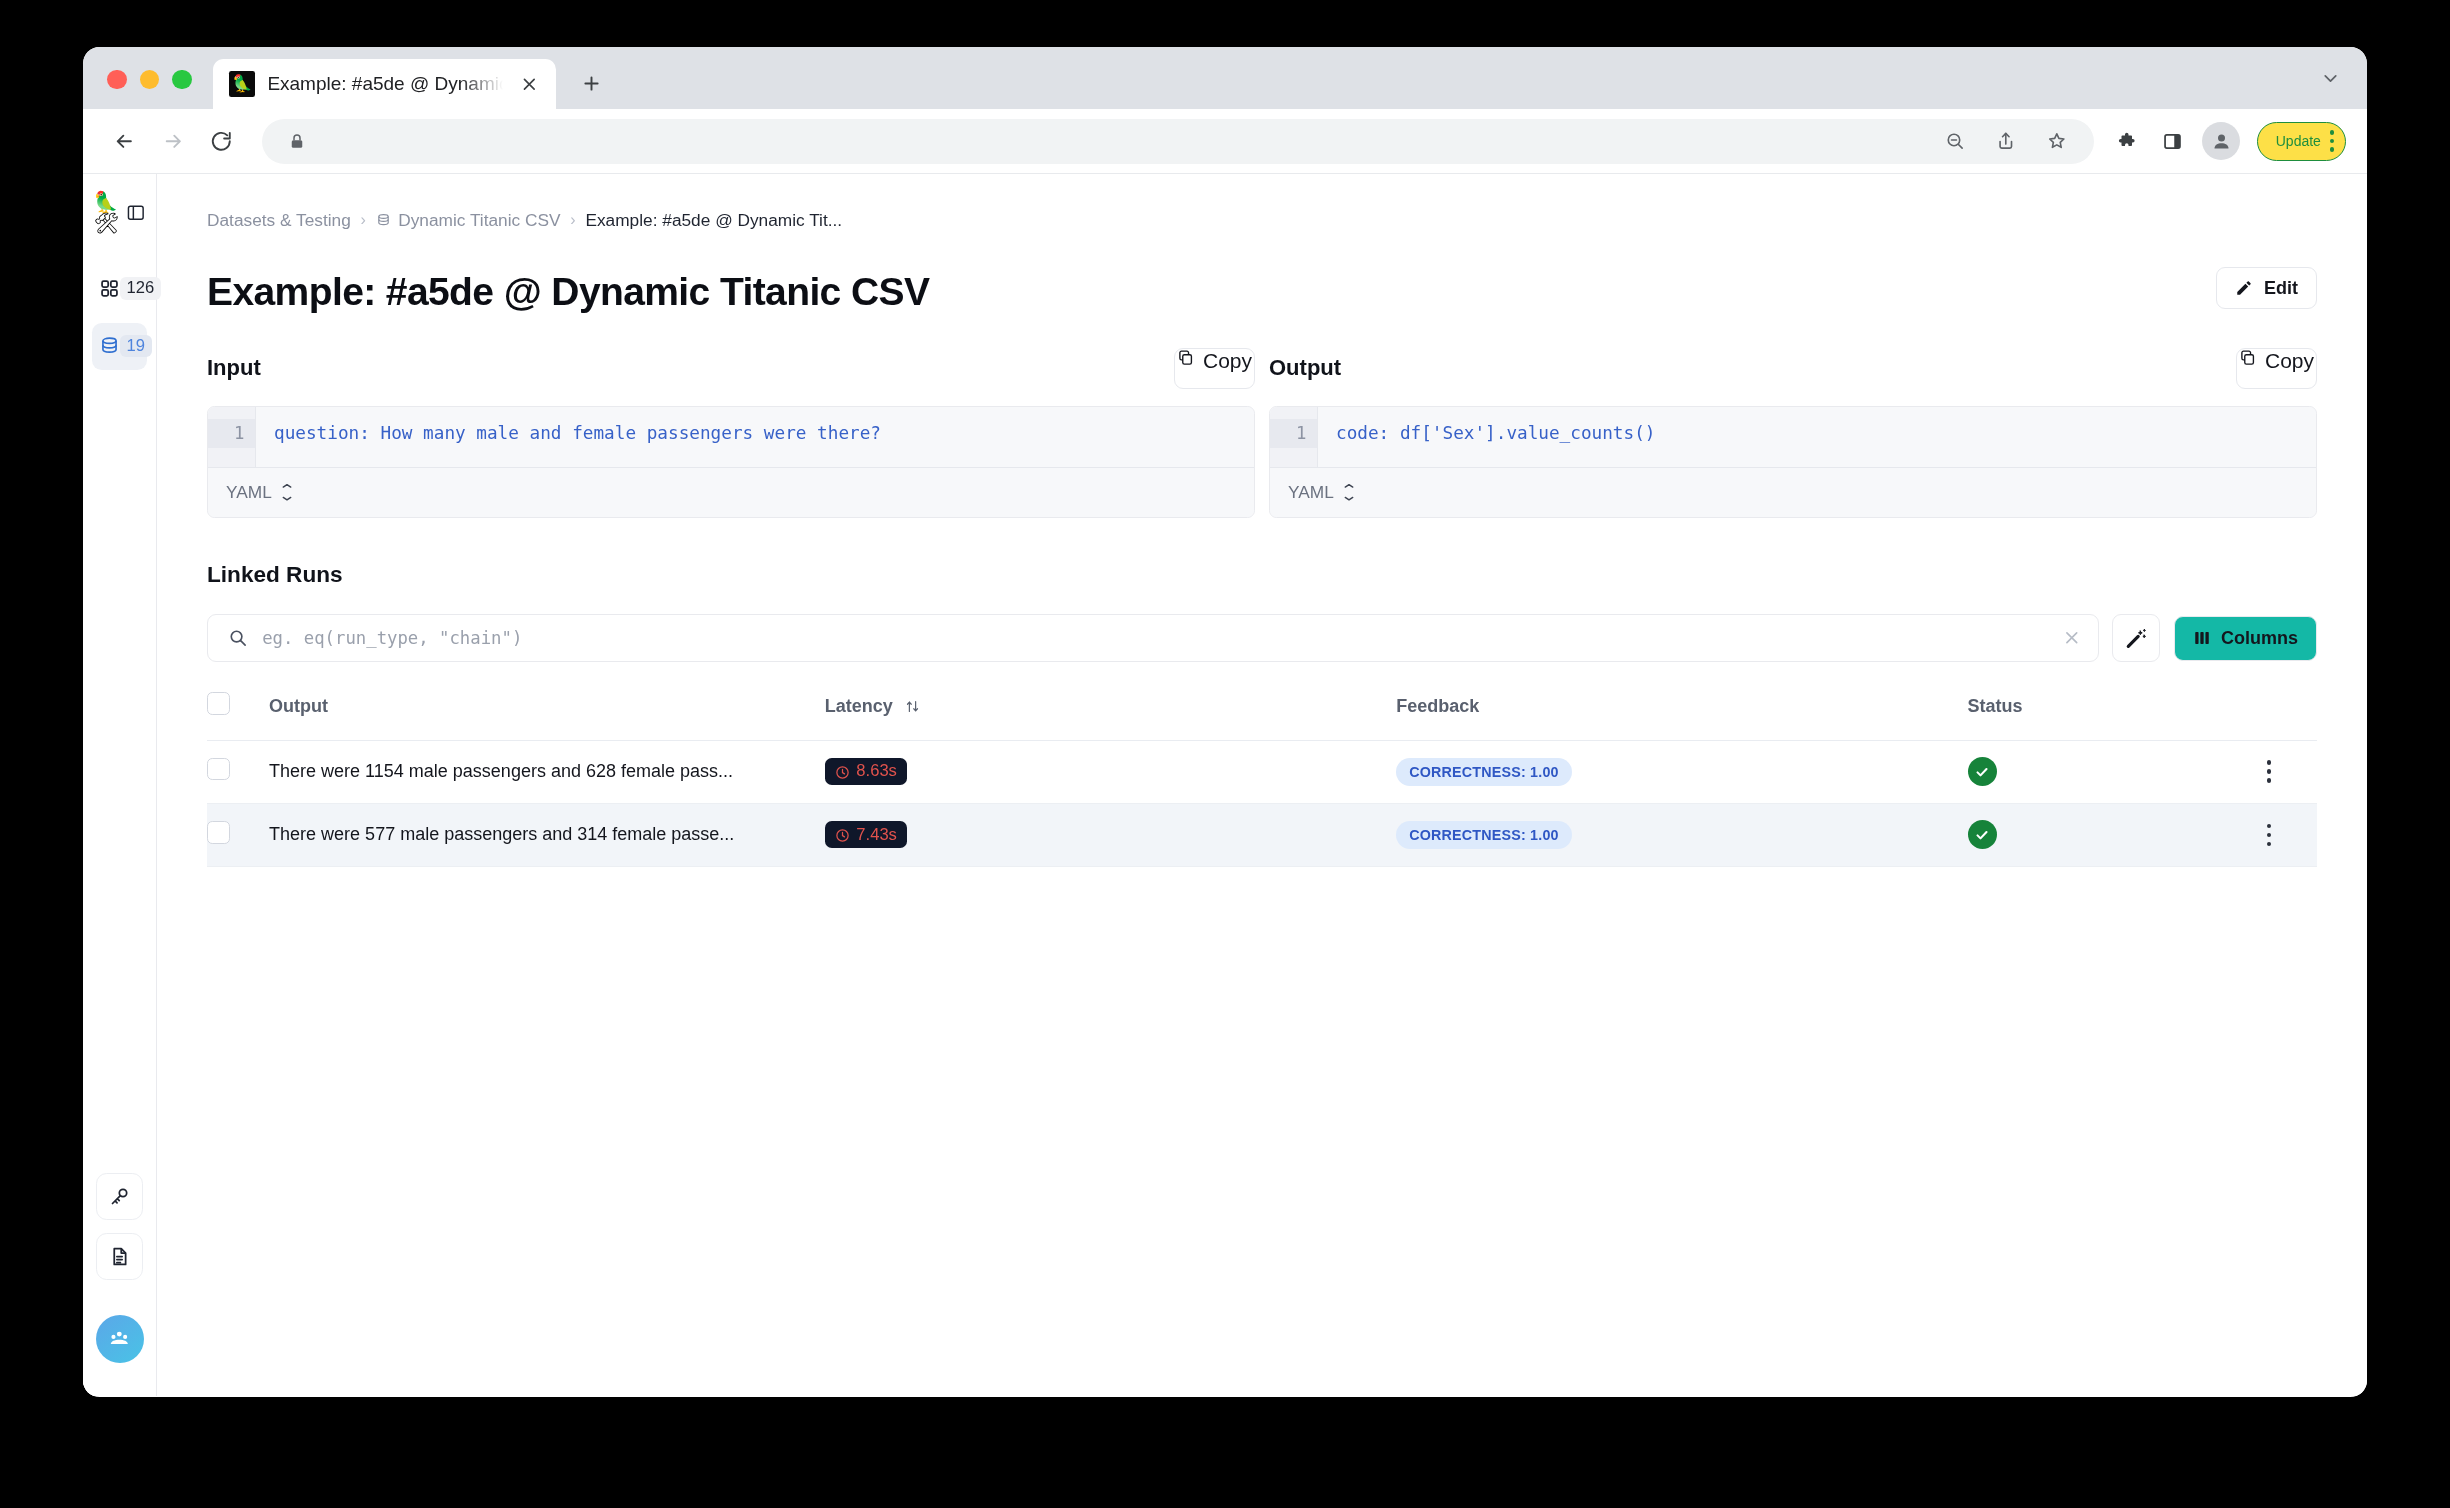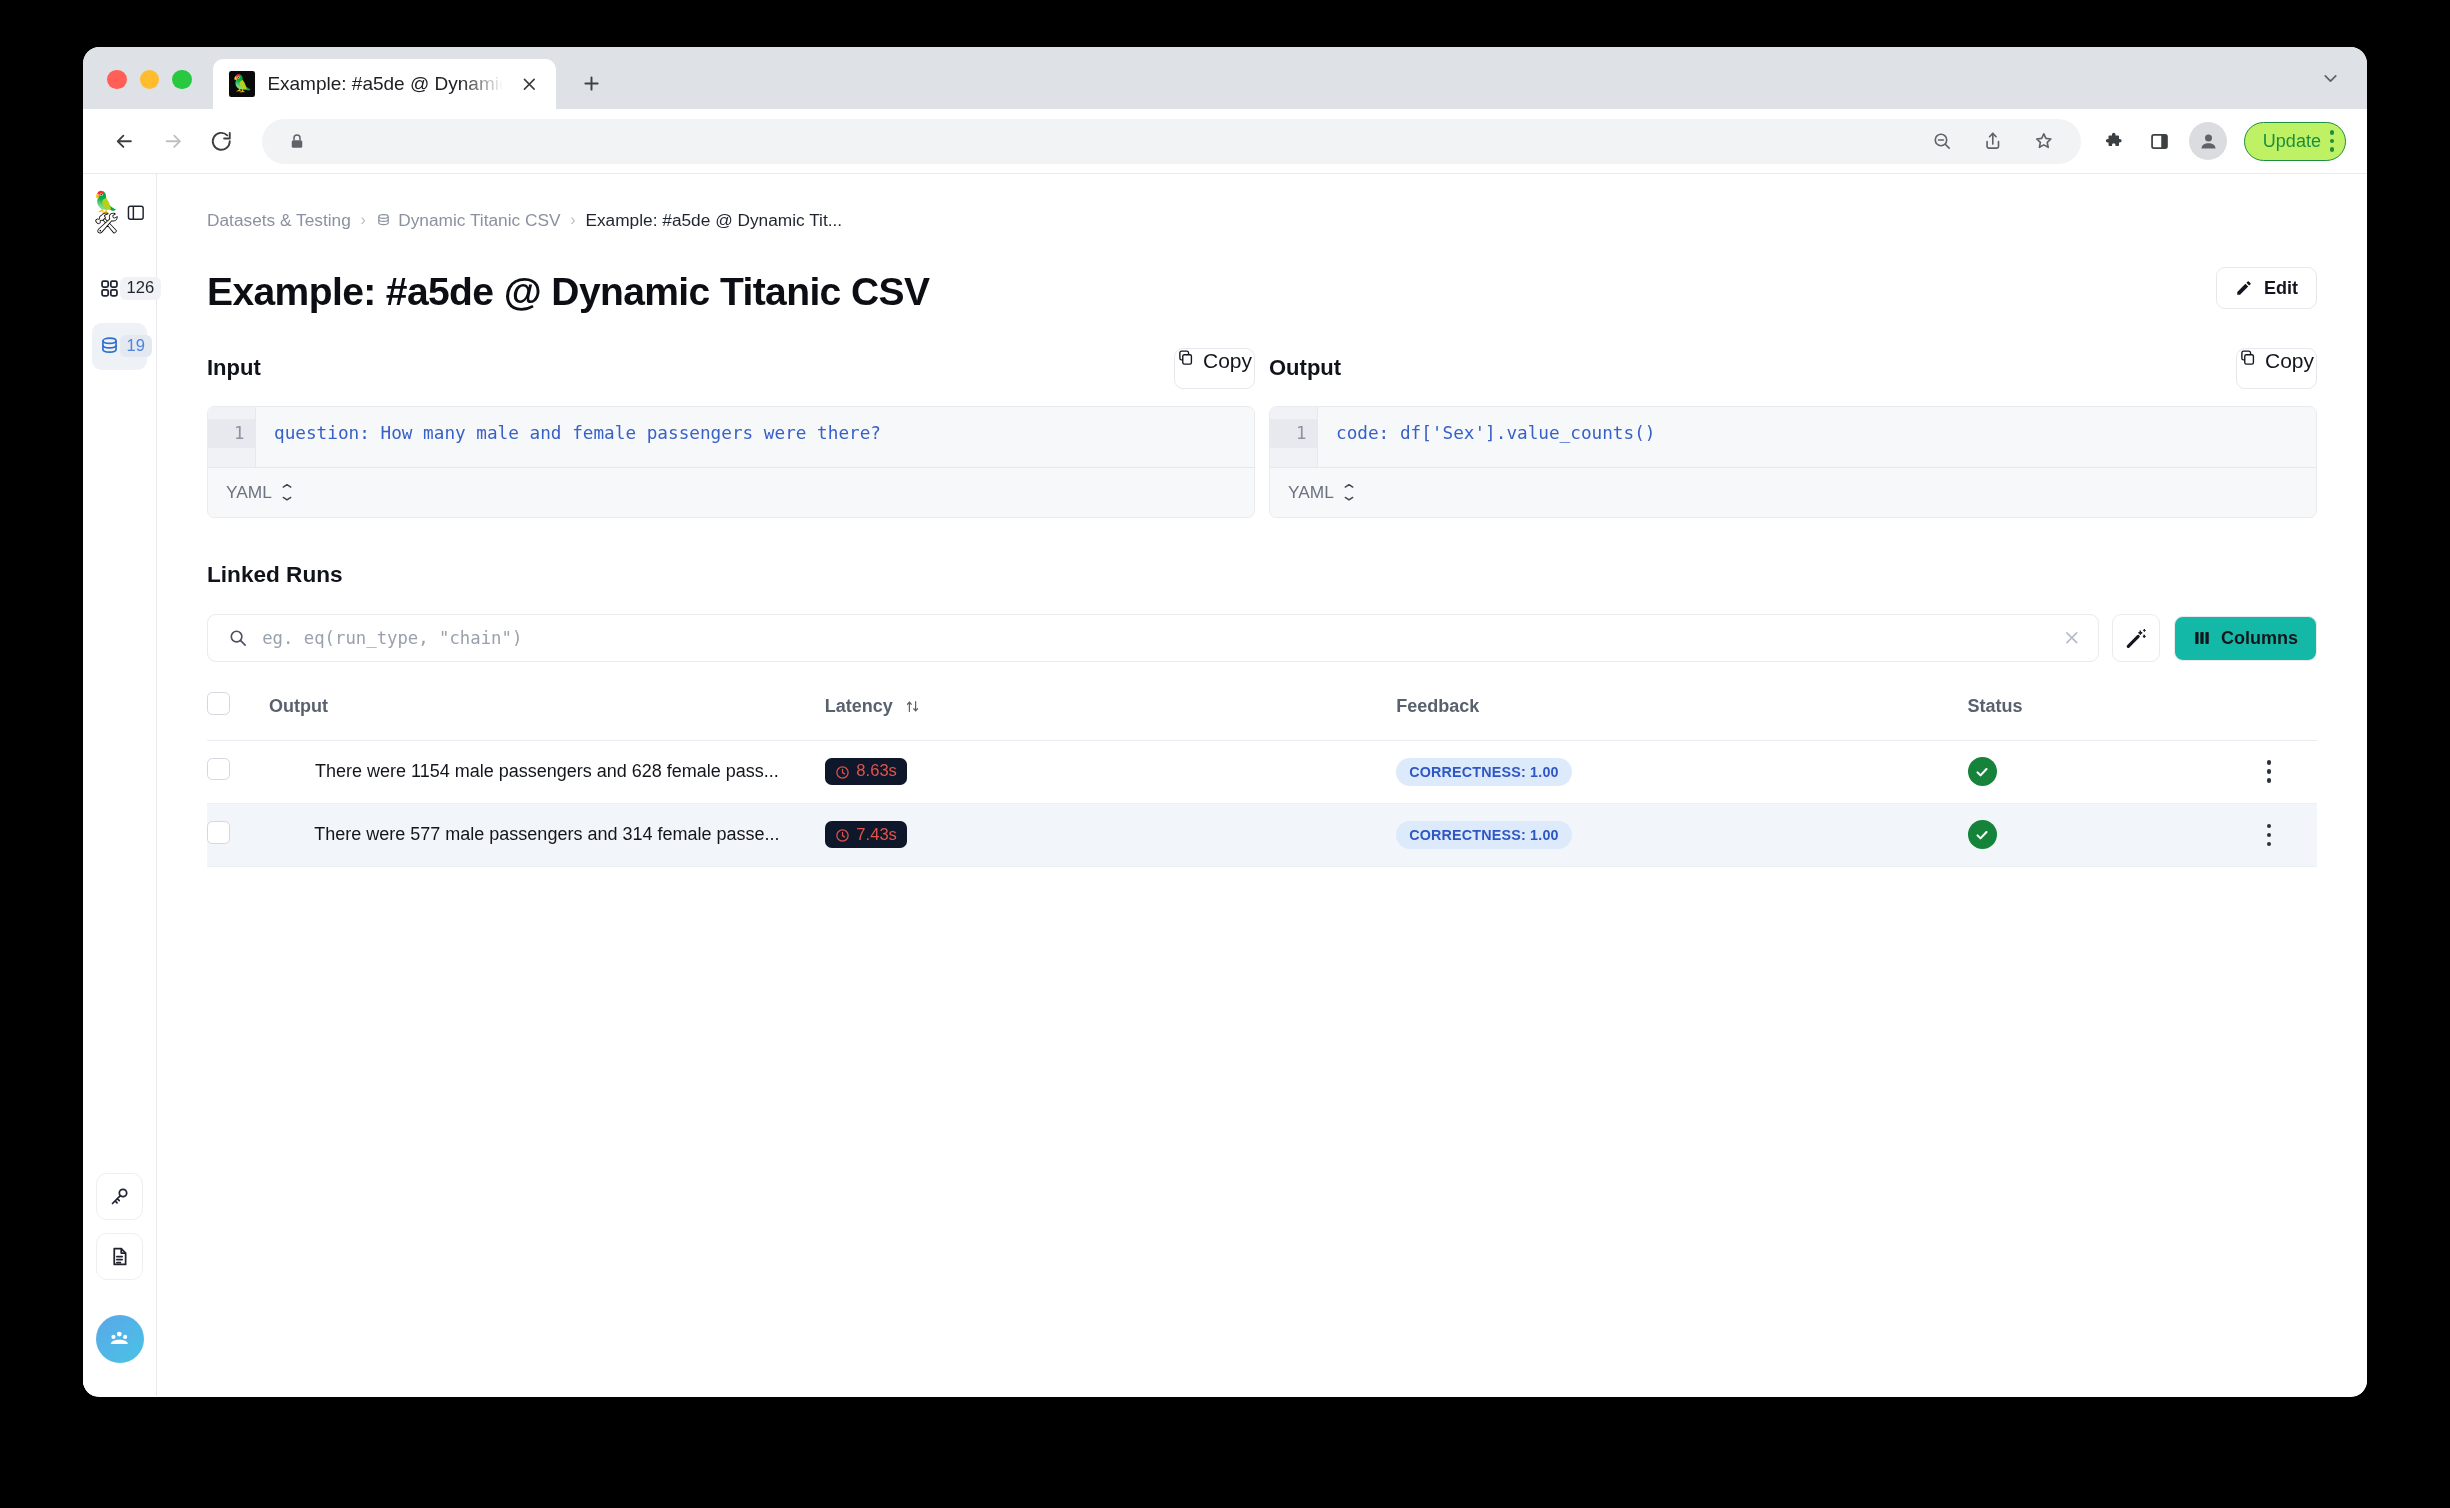--- a/index.html
+++ b/index.html
@@ -137,26 +137,26 @@
     display: flex; align-items: center; justify-content: center;
     color: #5f6368;
     margin-left: 6px;
     flex: 0 0 auto;
   }
   .update-btn {
     height: 39px;
     border: 1.2px solid #1e8e3e;
     border-radius: 19.6px;
     color: #1e8e3e;
-    font-size: 18px;
+    font-size: 14px;
     display: flex; align-items: center;
     padding: 0 10.6px 0 18px;
     gap: 9px;
     margin-left: 12px;
-    background: #bef264;
+    background: #fde047;
     flex: 0 0 auto;
   }
 
   
   .app {
     display: flex;
     height: calc(1350px - 62px - 66px);
     background: #ffffff;
   }
 
@@ -383,21 +383,21 @@
   }
   table.runs td {
     padding: 16.6px 0;
     border-bottom: 0.8px solid #eceff3;
     font-size: 18px;
     color: #14161d;
     vertical-align: middle;
   }
   tr.row-alt td { background: #f2f5f9; }
   .col-check { width: 59px; }
-  .col-output { width: 528px; text-align: center; }
+  .col-output { width: 528px; }
   .col-latency { width: 543px; }
   .col-feedback { width: 543px; }
   .col-status { width: 241px; }
   .col-menu { width: 91px; }
   .checkbox {
     width: 22.6px; height: 22.6px;
     border: 1.2px solid #d3d7df;
     border-radius: 5.3px;
     background: #fff;
     display: inline-block;

